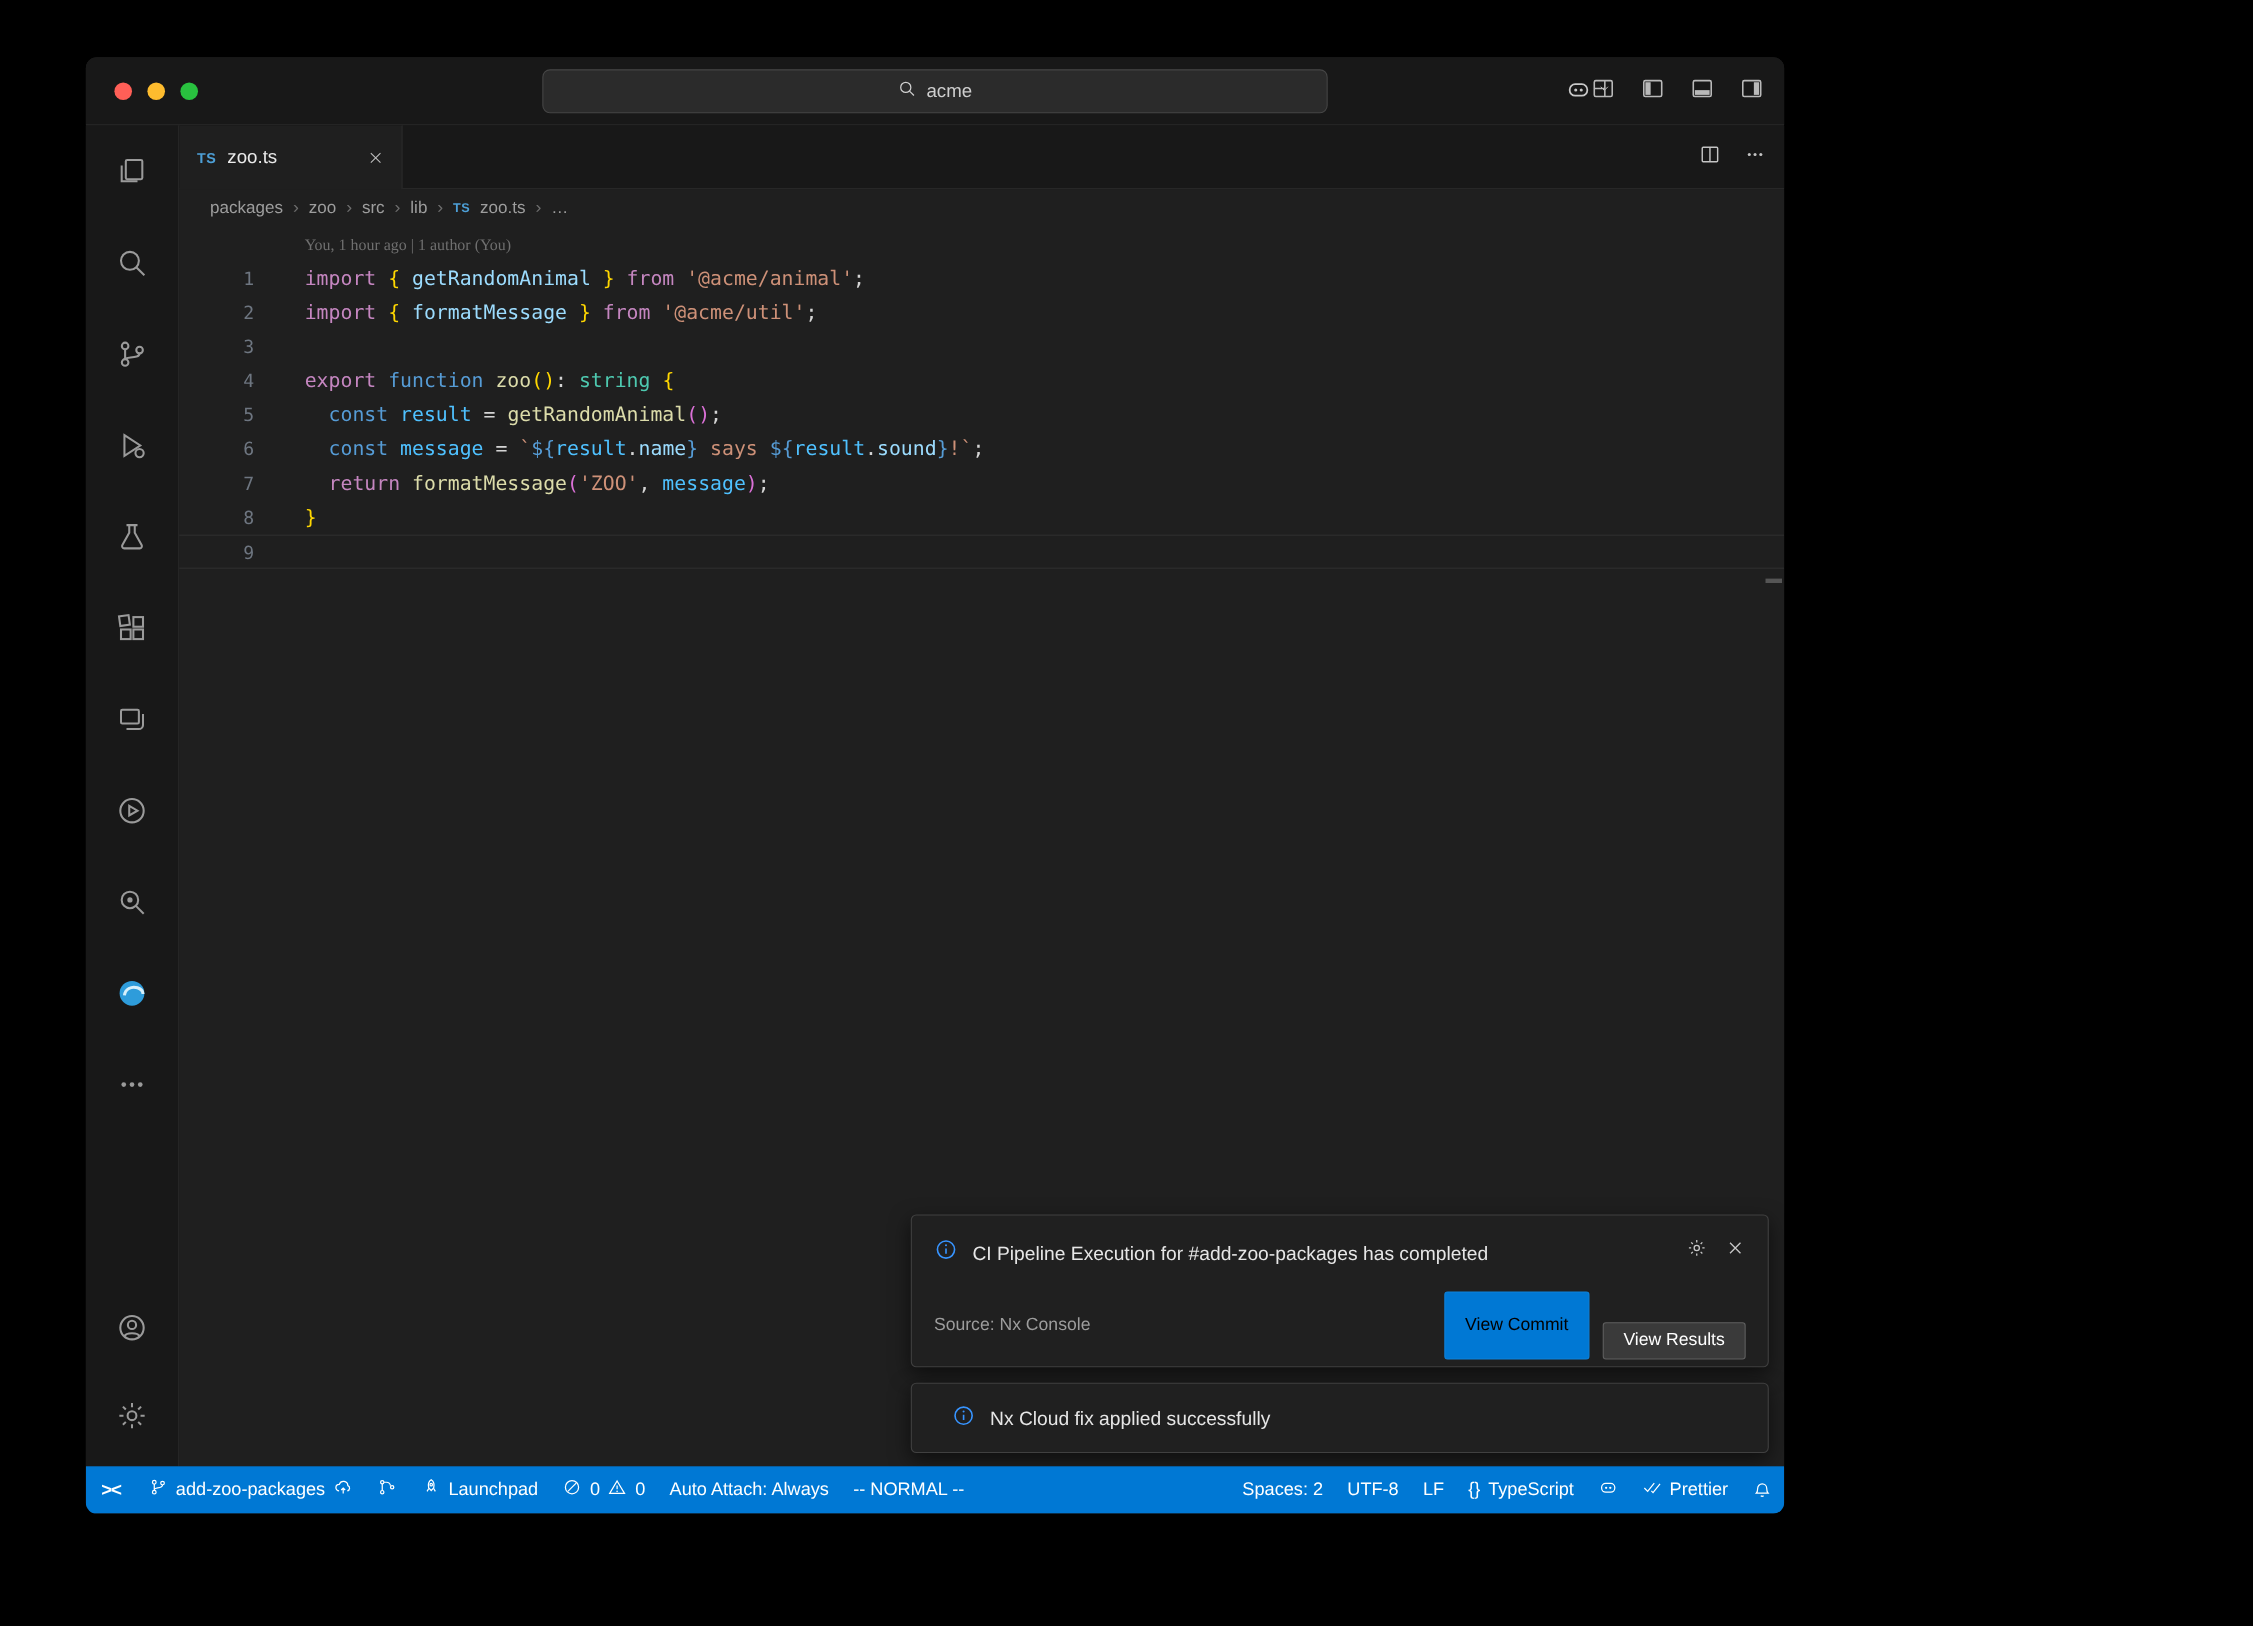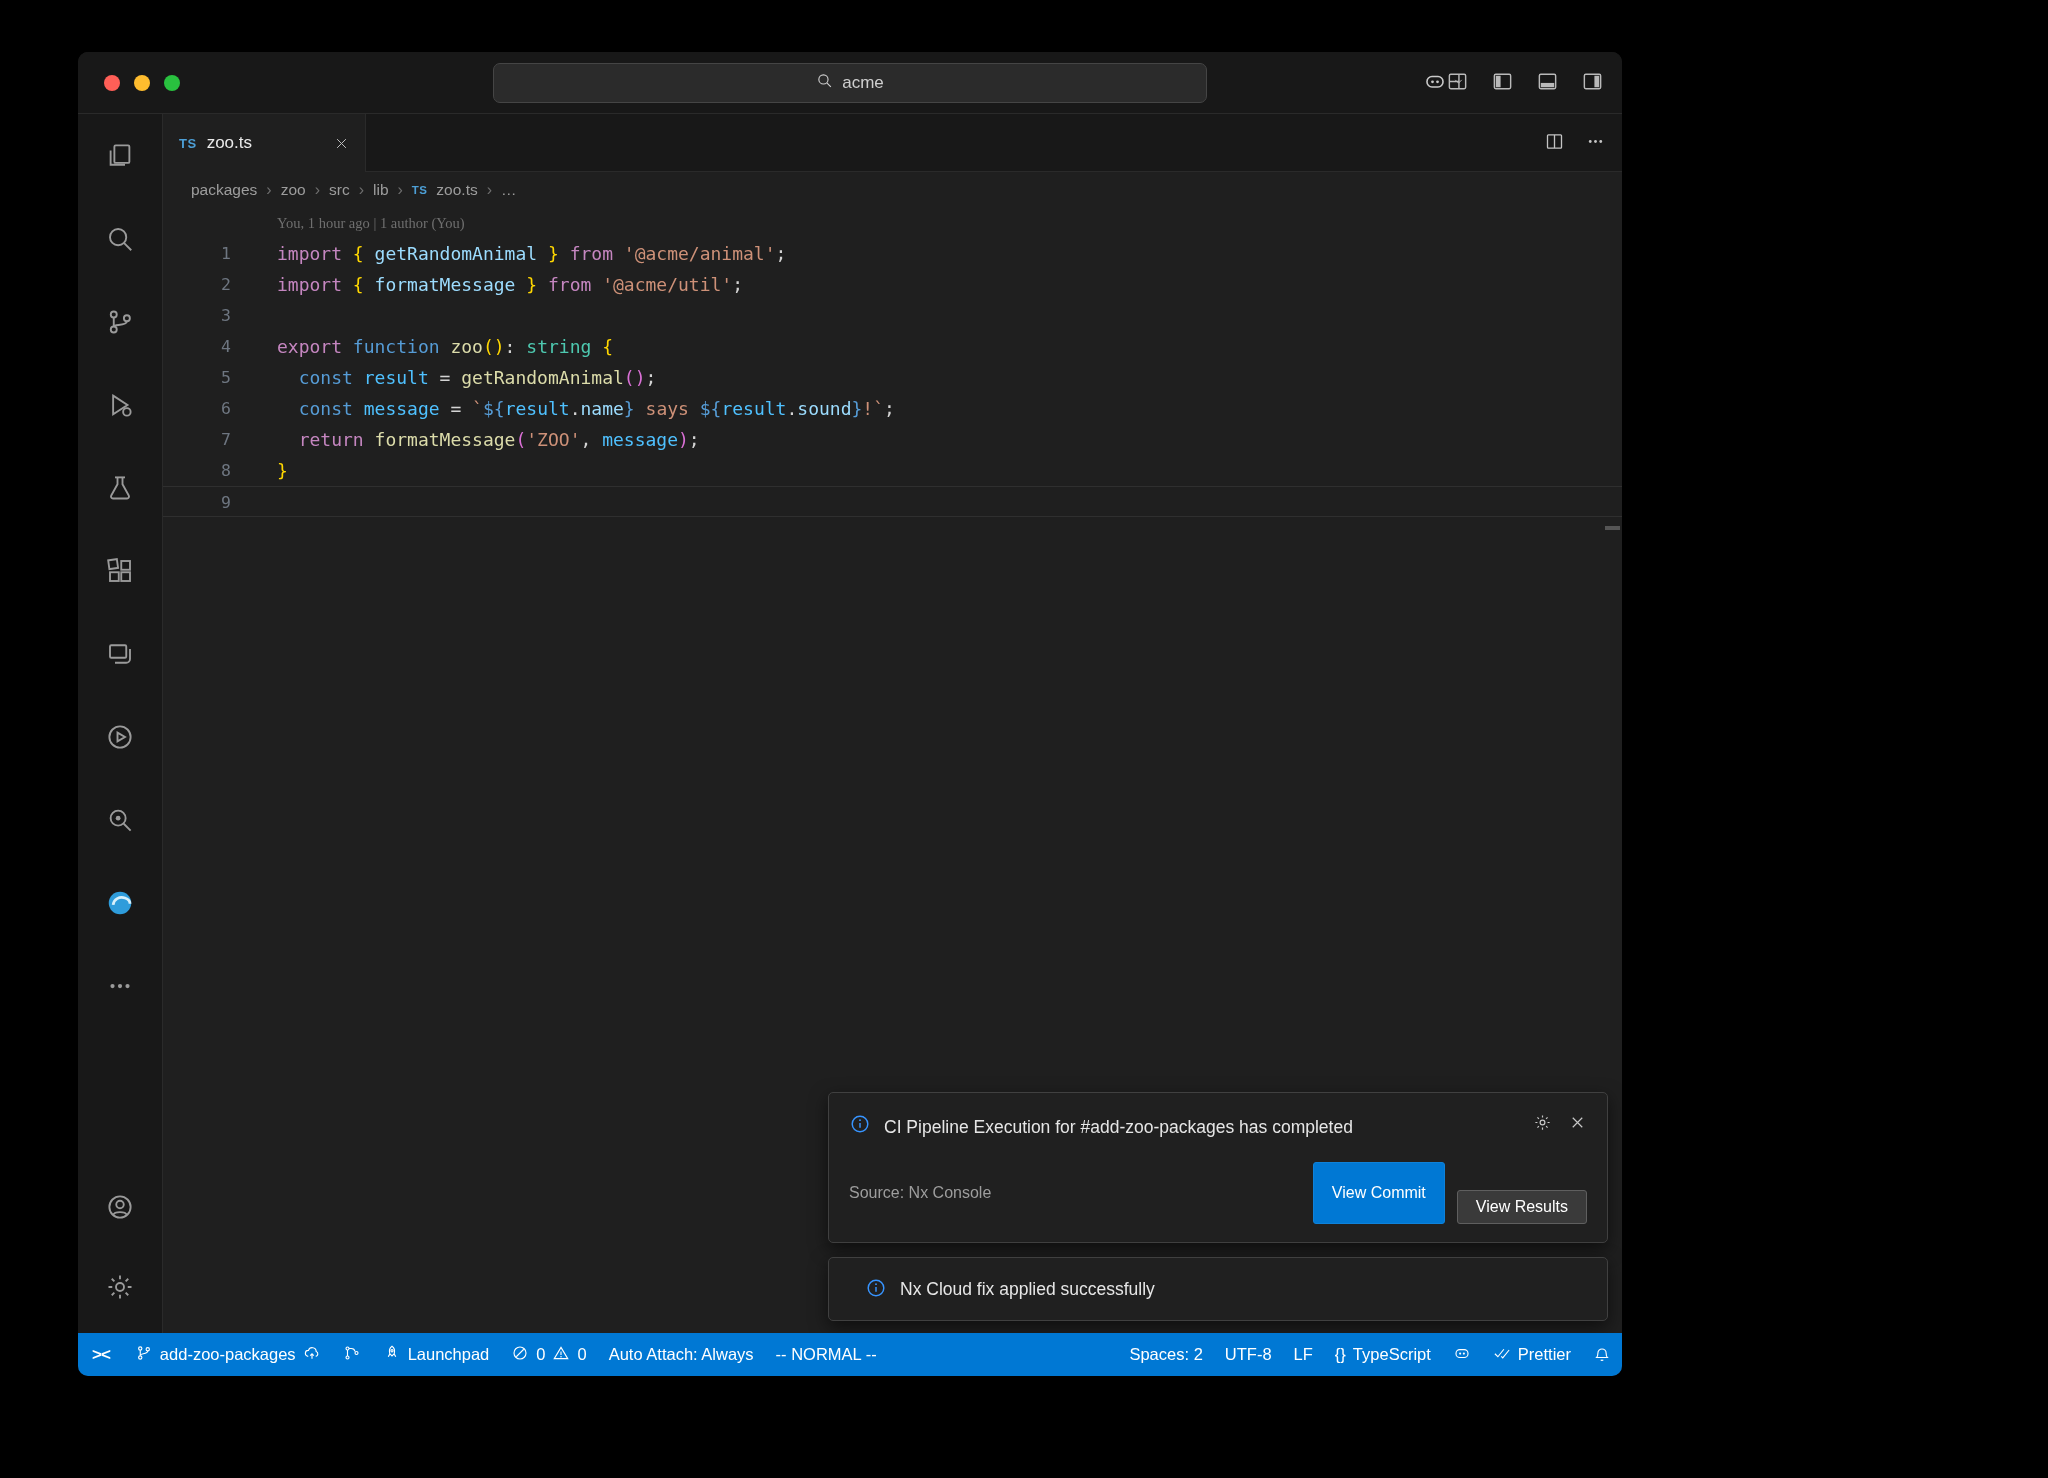--- a/index.html
+++ b/index.html
@@ -63,31 +63,31 @@
   .code-line .lt { padding-left:46px; }
   .code-line.current { border-top:1px solid #2f2f2f; border-bottom:1px solid #2f2f2f; }
   .tk-k1{color:#C586C0} .tk-k2{color:#569CD6} .tk-vr{color:#9CDCFE} .tk-cv{color:#4FC1FF}
   .tk-fn{color:#DCDCAA} .tk-ty{color:#4EC9B0} .tk-st{color:#CE9178} .tk-pu{color:#D4D4D4}
   .tk-b1{color:#FFD700} .tk-b2{color:#DA70D6}
   .ruler-mark { position:absolute; right:2px; top:318px; width:15px; height:4px; background:#555; }
 
   
   .toasts { position:absolute; right:14px; bottom:12px; width:780px; display:flex; flex-direction:column; gap:14px; }
   .toast { background:#202020; border:1px solid #404040; border-radius:5px;
-           box-shadow:0 6px 18px rgba(0,0,0,.55); padding:20px 20px 18px 20px; }
+           box-shadow:0 6px 18px rgba(0,0,0,.55); padding:20px 20px 6px 20px; }
   .toast-top { display:flex; align-items:flex-start; gap:13px; }
   .toast-msg { color:#e6e6e6; font-size:17.5px; line-height:1.62; max-width:560px; }
   .toast-actions { margin-left:auto; display:flex; gap:16px; align-items:center; }
   .toast-actions svg { stroke:#c8c8c8; fill:none; stroke-width:1.5; width:19px; height:19px; }
   .info-ic svg { width:22px; height:22px; stroke:#3794ff; fill:none; stroke-width:1.6; flex:none; }
   .toast-bottom { display:flex; align-items:center; margin-top:20px; }
   .toast-source { color:#9d9d9d; font-size:16px; }
   .toast-buttons { margin-left:auto; display:flex; gap:12px; }
   .btn { font-family:"Liberation Sans", sans-serif; font-size:16px; padding:7px 18px; border-radius:3px; cursor:pointer; }
-  .btn-primary { background:#0078d4; border:1px solid #0e82da; color:#ffffff; }
+  .btn-primary { background:#0078d4; border:1px solid #0e82da; color:#000000; }
   .btn-secondary { background:#3a3a3a; border:1px solid #5f5f5f; color:#fff;margin-top:28px; }
   .toast-simple { display:flex; align-items:flex-end; gap:13px; padding:17px 36px; }
   .toast-simple .toast-msg { max-width:none; }
 
   
   .statusbar { position:absolute; left:0; right:0; bottom:0; height:43px; background:#0078d4; color:#fff;
                display:flex; align-items:center; justify-content:space-between; font-size:16.5px; }
   .sb-group { display:flex; align-items:center; height:100%; }
   .sb-item { display:flex; align-items:center; gap:7px; padding:2px 11px; height:100%; }
   .sb-item svg { width:18px; height:18px; stroke:#fff; fill:none; stroke-width:1.5; }

